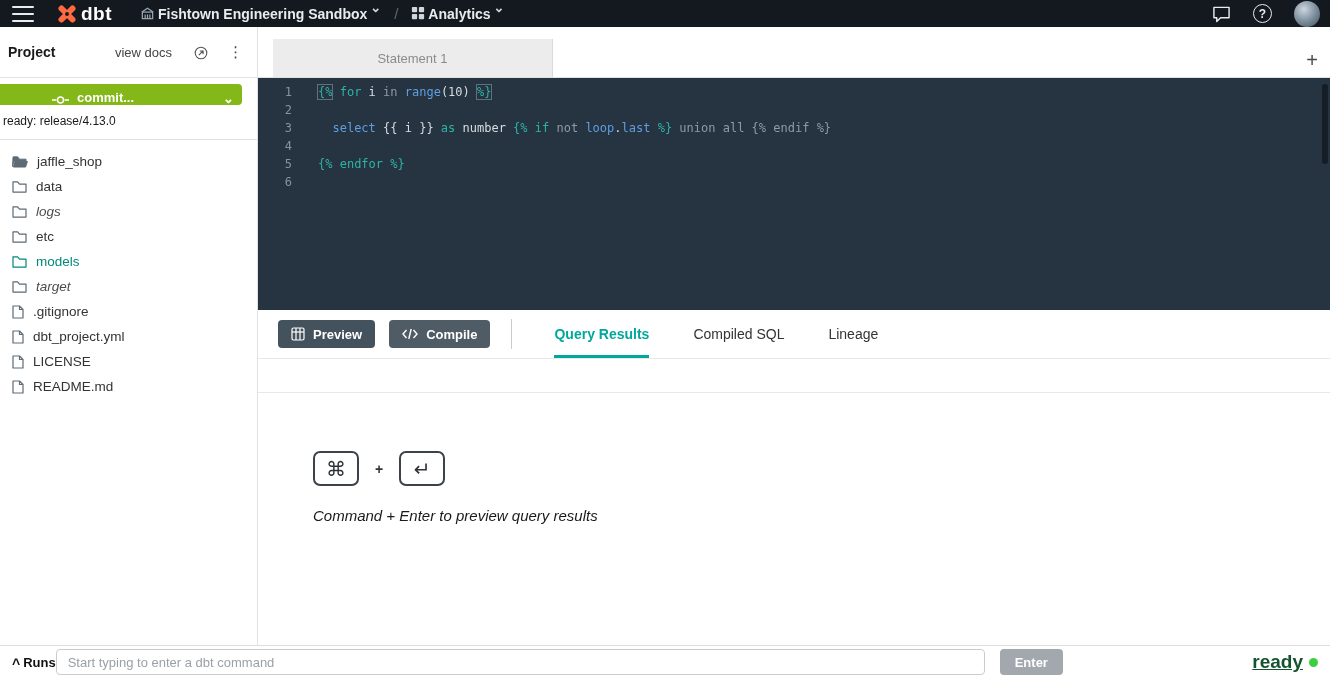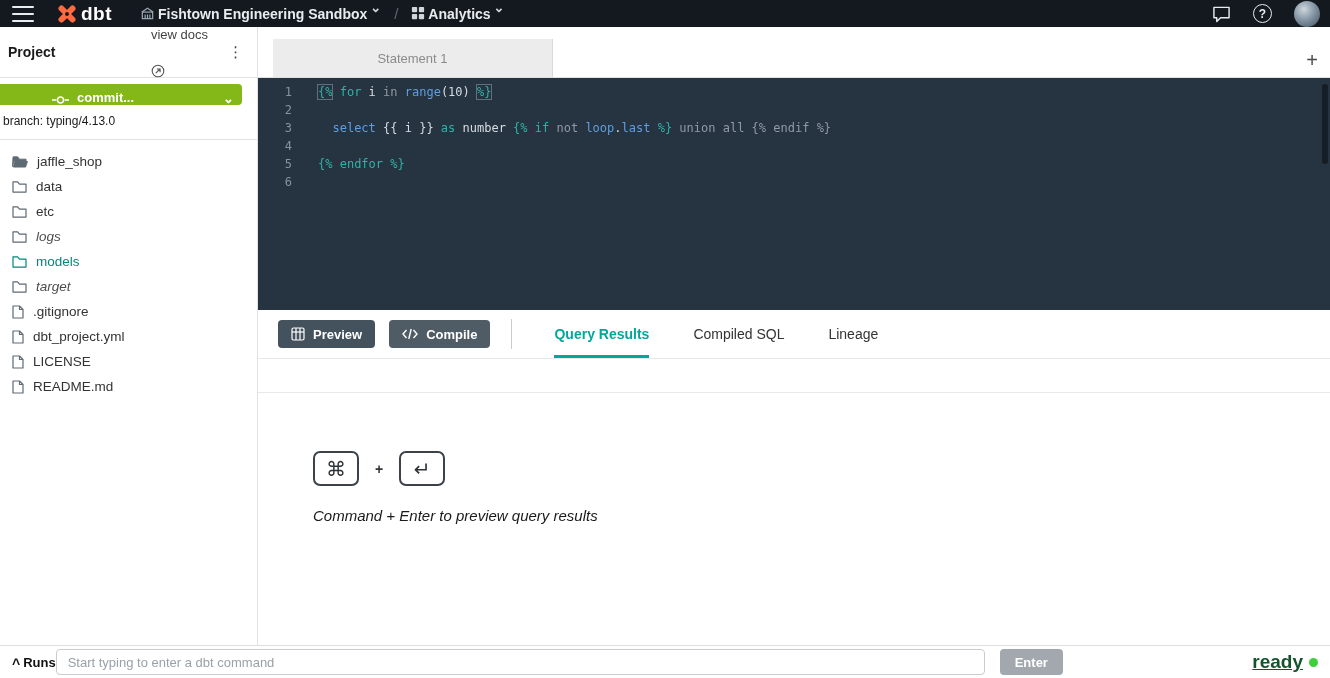--- a/index.html
+++ b/index.html
@@ -20,21 +20,21 @@
   .help-circle { width:19px; height:19px; border:1.6px solid #e8ecef; border-radius:50%; display:flex; align-items:center; justify-content:center; font-size:12px; font-weight:bold; color:#e8ecef; cursor:pointer; }
   .avatar { width:26px; height:26px; border-radius:50%; background:radial-gradient(circle at 38% 32%, #cdd6dd 0%, #8596a5 45%, #3e4e5c 100%); cursor:pointer; }
 
   
   .main-row { flex:1; display:flex; min-height:0; }
 
   
   .sidebar { width:258px; flex:none; background:#fff; border-right:1px solid #e2e2e2; display:flex; flex-direction:column; }
   .sb-header { height:51px; flex:none; display:flex; align-items:center; padding:0 10px 0 8px; border-bottom:1px solid #e2e2e2; }
   .sb-title { font-size:14px; font-weight:bold; color:#1a1a1a; }
-  .sb-docs { margin-left:auto; display:flex; align-items:flex-start; gap:22px; font-size:13px; color:#444; cursor:pointer;flex-direction:column; }
+  .sb-docs { margin-left:auto; display:flex; align-items:flex-end; gap:22px; font-size:13px; color:#444; cursor:pointer; }
   .kebab { margin-left:16px; font-size:15px; color:#444; cursor:pointer; padding:0 4px; }
   .commit-wrap { padding:6px 15px 0 0; }
   .commit-btn { width:100%; height:21px; background:#84b718; border:none; border-radius:0 4px 4px 0; color:#fff; font-weight:bold; font-size:13px; display:flex; align-items:flex-end; gap:8px; padding:0 8px 0 52px; cursor:pointer; font-family:"Liberation Sans",sans-serif; }
   .commit-btn .chev { margin-left:auto; color:#fff; }
   .branch { font-size:12px; color:#1a1a1a; padding:9px 4px 11px 3px; }
   .sb-divider { height:1px; background:#e2e2e2; flex:none; }
   .file-tree { padding-top:9px; overflow:hidden; }
   .tree-item { height:25px; display:flex; align-items:center; gap:9px; padding-left:12px; font-size:13.5px; color:#333; cursor:pointer; }
   .tree-item.italic .tree-label { font-style:italic; color:#4c4c4c; }
   .tree-item.active { color:#00897b; }
@@ -169,56 +169,56 @@
         <button class="commit-btn">
           <svg width="17" height="10" viewBox="0 0 17 10" fill="none" stroke="#fff" stroke-width="1.5">
             <line x1="0" y1="5" x2="4.5" y2="5"></line>
               <circle cx="8.5" cy="5" r="3"></circle>
               <line x1="12.5" y1="5" x2="17" y2="5"></line>
           </svg>
           <span>commit...</span>
           <span class="chev">⌄</span>
         </button>
       </div>
-      <div class="branch">branch: typing/4.13.0</div>
+      <div class="branch">ready: release/4.13.0</div>
       <div class="sb-divider"></div>
 
       <div class="file-tree">
           <div class="tree-item">
             <span class="tree-icon">
               <svg width="16" height="13" viewBox="0 0 17 14" fill="currentColor" stroke="currentColor" stroke-width="1" stroke-linejoin="round">
                 <path d="M1 2 h5 l2 2.5 h7 v2 h-13 l-1.5 6 z"></path>
                 <path d="M3 7 h13.5 l-2 6 h-13 z"></path>
               </svg>
             </span>
             <span class="tree-label">jaffle_shop</span>
           </div>
           <div class="tree-item">
             <span class="tree-icon">
               <svg width="15" height="13" viewBox="0 0 16 14" fill="none" stroke="currentColor" stroke-width="1.3" stroke-linejoin="round">
                 <path d="M1 2 h5 l2 2.5 h7 v8.5 h-14 z"></path>
               </svg>
             </span>
             <span class="tree-label">data</span>
           </div>
+          <div class="tree-item italic">
+            <span class="tree-icon">
+              <svg width="15" height="13" viewBox="0 0 16 14" fill="none" stroke="currentColor" stroke-width="1.3" stroke-linejoin="round">
+                <path d="M1 2 h5 l2 2.5 h7 v8.5 h-14 z"></path>
+              </svg>
+            </span>
+            <span class="tree-label">logs</span>
+          </div>
           <div class="tree-item">
             <span class="tree-icon">
               <svg width="15" height="13" viewBox="0 0 16 14" fill="none" stroke="currentColor" stroke-width="1.3" stroke-linejoin="round">
                 <path d="M1 2 h5 l2 2.5 h7 v8.5 h-14 z"></path>
               </svg>
             </span>
             <span class="tree-label">etc</span>
-          </div>
-          <div class="tree-item italic">
-            <span class="tree-icon">
-              <svg width="15" height="13" viewBox="0 0 16 14" fill="none" stroke="currentColor" stroke-width="1.3" stroke-linejoin="round">
-                <path d="M1 2 h5 l2 2.5 h7 v8.5 h-14 z"></path>
-              </svg>
-            </span>
-            <span class="tree-label">logs</span>
           </div>
           <div class="tree-item active">
             <span class="tree-icon">
               <svg width="15" height="13" viewBox="0 0 16 14" fill="none" stroke="currentColor" stroke-width="1.3" stroke-linejoin="round">
                 <path d="M1 2 h5 l2 2.5 h7 v8.5 h-14 z"></path>
               </svg>
             </span>
             <span class="tree-label">models</span>
           </div>
           <div class="tree-item italic">

